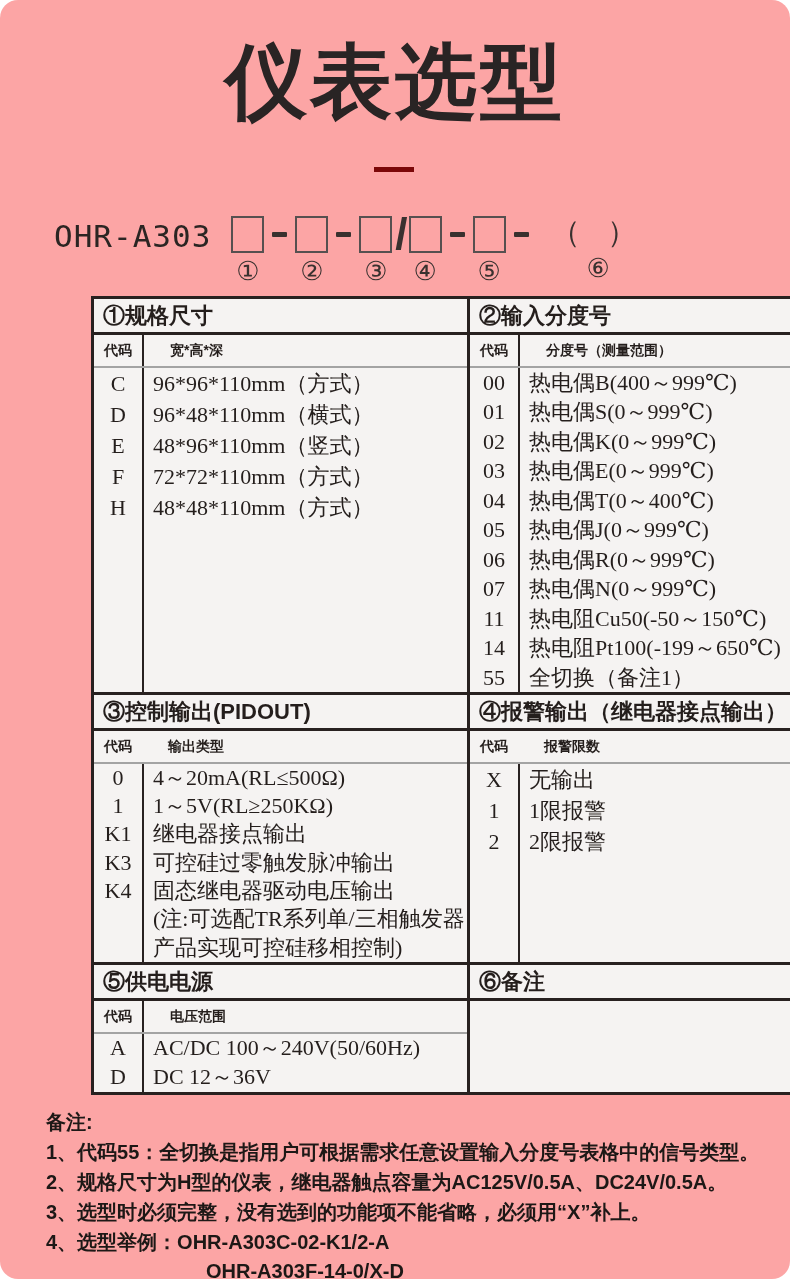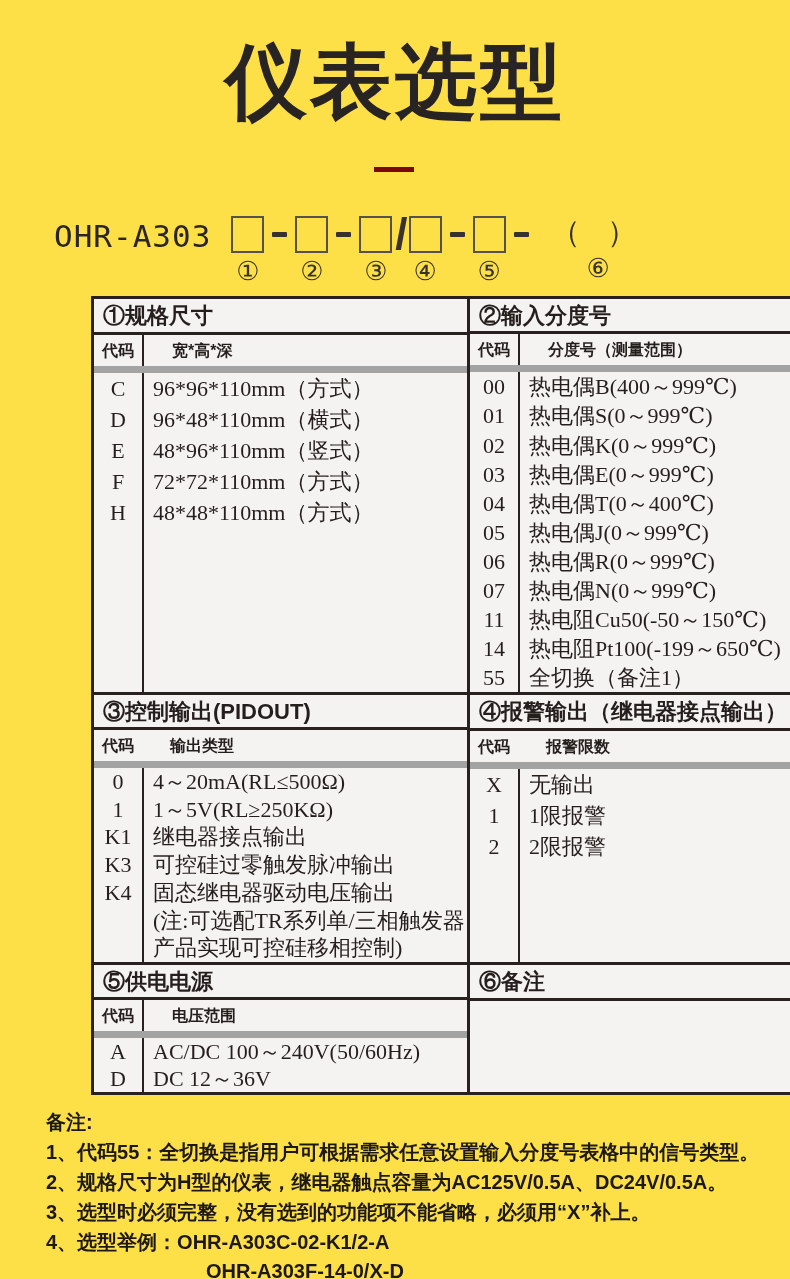--- a/index.html
+++ b/index.html
@@ -1,22 +1,23 @@
 <!DOCTYPE html>
 <html><head>
 <meta charset="utf-8">
 <style>
   html,body{margin:0;padding:0;}
   .page{
     position:relative;
     width:790px;height:1279px;
-    background:#fde047;
+    background:#fca5a5;
     font-family:"Liberation Sans",sans-serif;
     color:#262020;
     overflow:hidden;
+    border-radius:18px;
   }
   
   .main-title{
     position:absolute;top:28px;left:0;width:100%;
     text-align:center;
     font-size:82px;font-weight:900;letter-spacing:3px;
     color:#292424;
   }
   .accent-dash{
     position:absolute;top:167px;left:374px;
@@ -72,29 +73,28 @@
   .band3{height:127px;}
   .sec-title{
     height:33px;line-height:33px;
     border-bottom:3px solid #282120;
     padding-left:9px;
     font-size:22px;font-weight:700;color:#241e1c;
     white-space:nowrap;overflow:hidden;
   }
   .sub-head{
     height:31px;line-height:31px;
-    border-bottom:7px solid #a3a3a3;
+    border-bottom:2px solid #a3a3a3;
     display:flex;
-    font-size:16px;font-weight:700;color:#241e1c;
+    font-size:14px;font-weight:700;color:#241e1c;
     flex:0 0 auto;
-    gap:8px;
   }
   .sub-code{width:48px;text-align:center;flex:0 0 auto;}
   .with-div .sub-code{border-right:2px solid #282120;}
-  .sub-label{padding-left:20px;white-space:nowrap;text-align:right;}
+  .sub-label{padding-left:26px;white-space:nowrap;text-align:right;}
   .tbody{flex:1 1 auto;display:flex;overflow:hidden;}
   .codes{
     width:48px;flex:0 0 auto;
     border-right:2px solid #282120;
     display:flex;flex-direction:column;
   }
   .vals{flex:1 1 auto;display:flex;flex-direction:column;padding-left:9px;}
   .rowcell{
     font-family:"Liberation Serif","DejaVu Serif",serif;
     font-size:22px;color:#241e1c;

